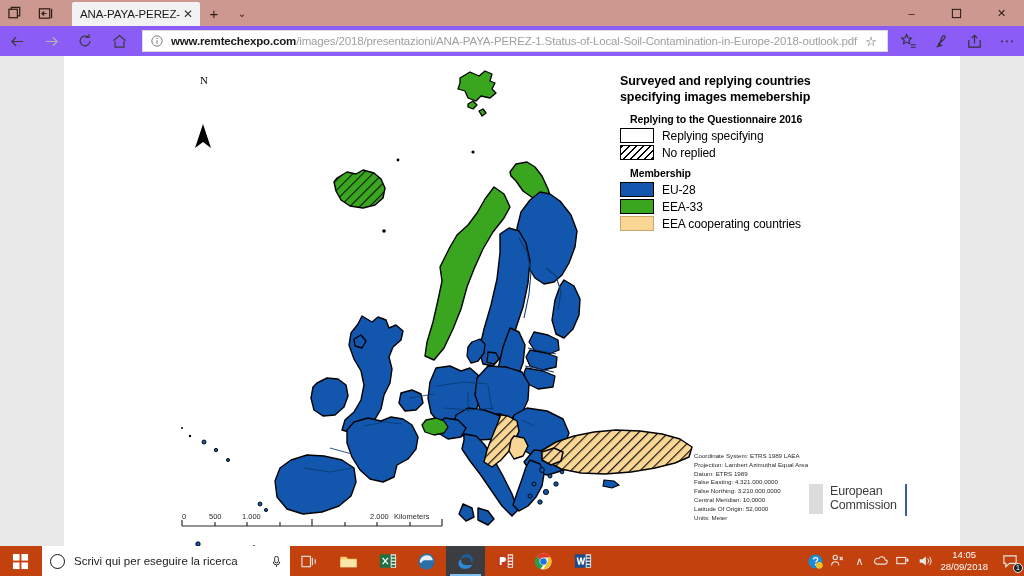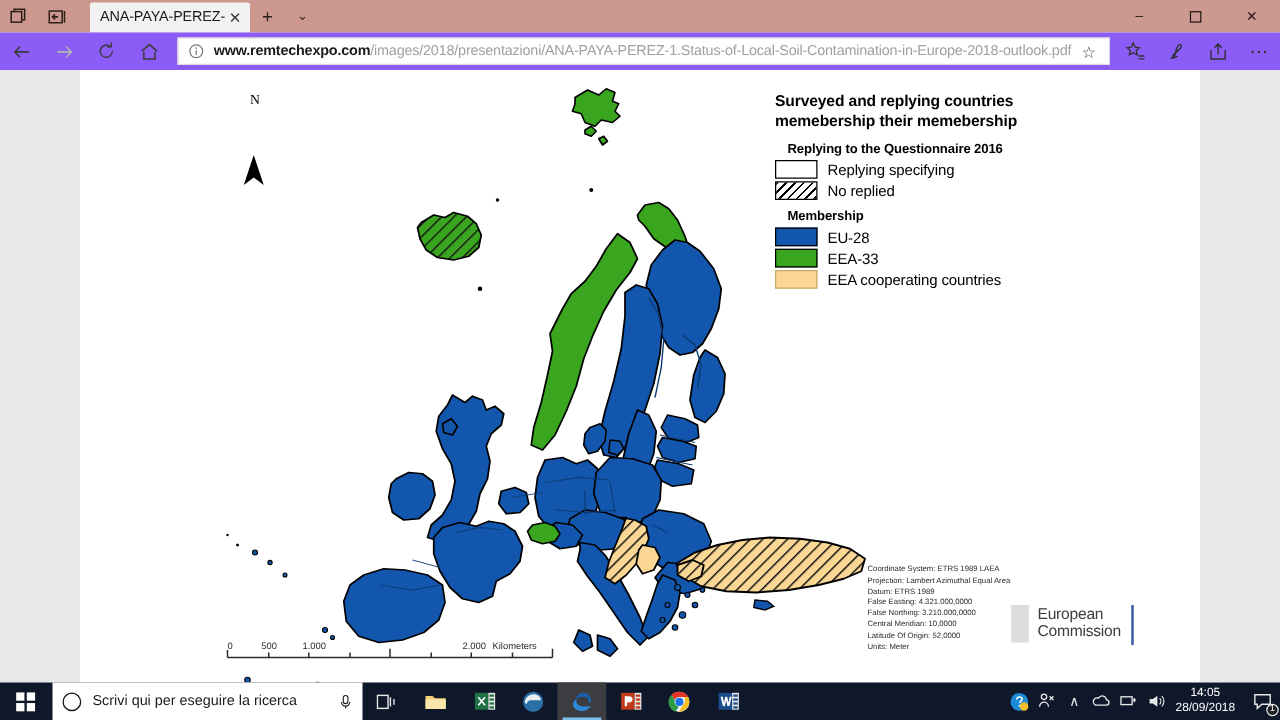--- a/index.html
+++ b/index.html
@@ -160,21 +160,21 @@
 
   
   #northlabel {
     position: absolute; left: 136px; top: 18px;
     font-size: 11px; font-family: "Liberation Serif", serif; color: #000;
   }
 
   
   #taskbar {
     position: absolute; left: 0; top: 546px; width: 1024px; height: 30px;
-    background: #0f172a;
+    background: #c2410c;
     display: flex; align-items: center;
   }
   #startbtn {
     width: 40px; height: 30px;
     display: flex; align-items: center; justify-content: center;
   }
   #searchbox {
     width: 248px; height: 30px; margin-left: 2px;
     background: #ffffff;
     display: flex; align-items: center;
@@ -462,21 +462,21 @@
         <line x1="346" y1="466" x2="346" y2="470"></line>
         <line x1="378" y1="463" x2="378" y2="470"></line>
       </g>
     </svg>
 
     <div id="northlabel">N</div>
 
     <div id="legend">
       <h1>
         <span>Surveyed and replying countries</span><br>
-        <span>memebership their memebership</span>
+        <span>specifying images memebership</span>
       </h1>
 
       <h2>Replying to the Questionnaire 2016</h2>
       <div class="lrow">
         <span class="swatch"></span>
         <span>Replying specifying</span>
       </div>
       <div class="lrow">
         <span class="swatch sw-hatch"></span>
         <span>No replied</span>

